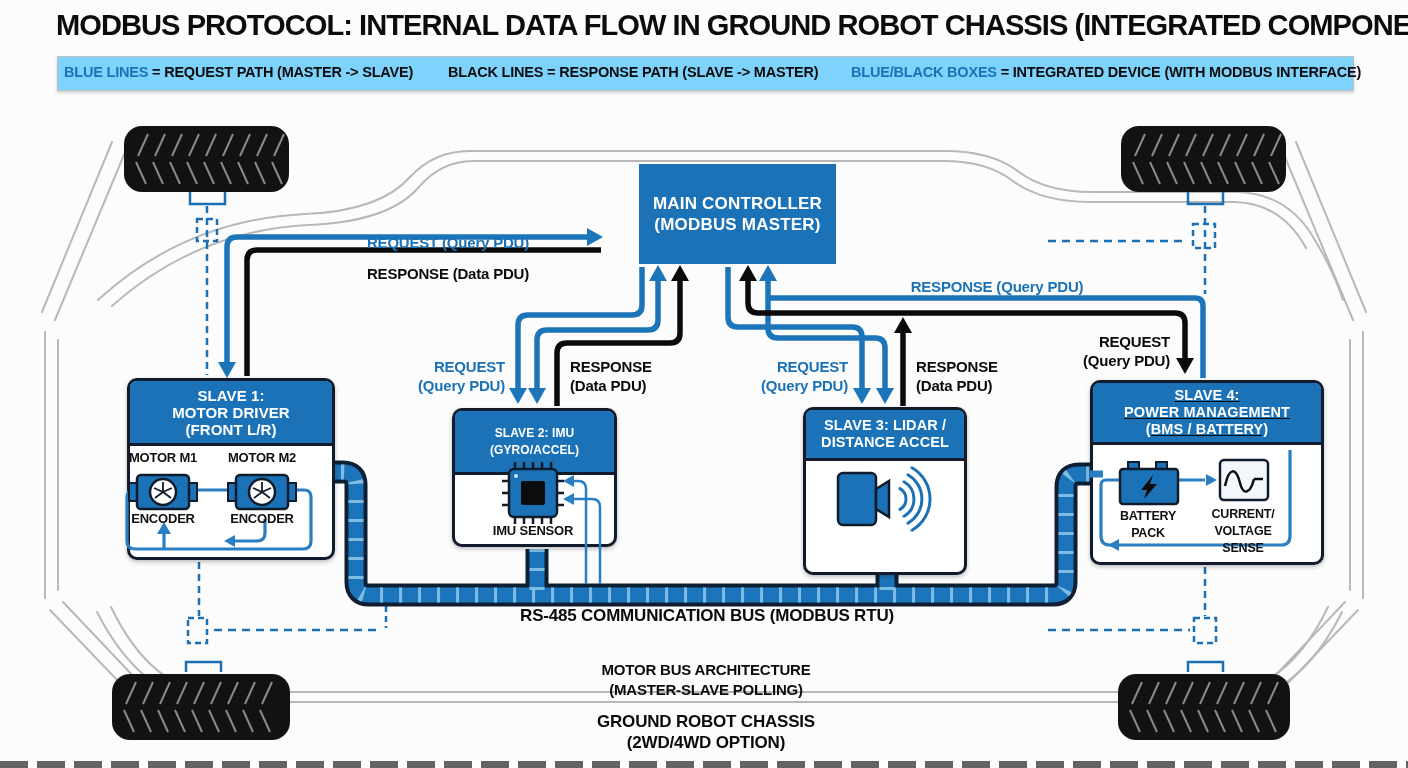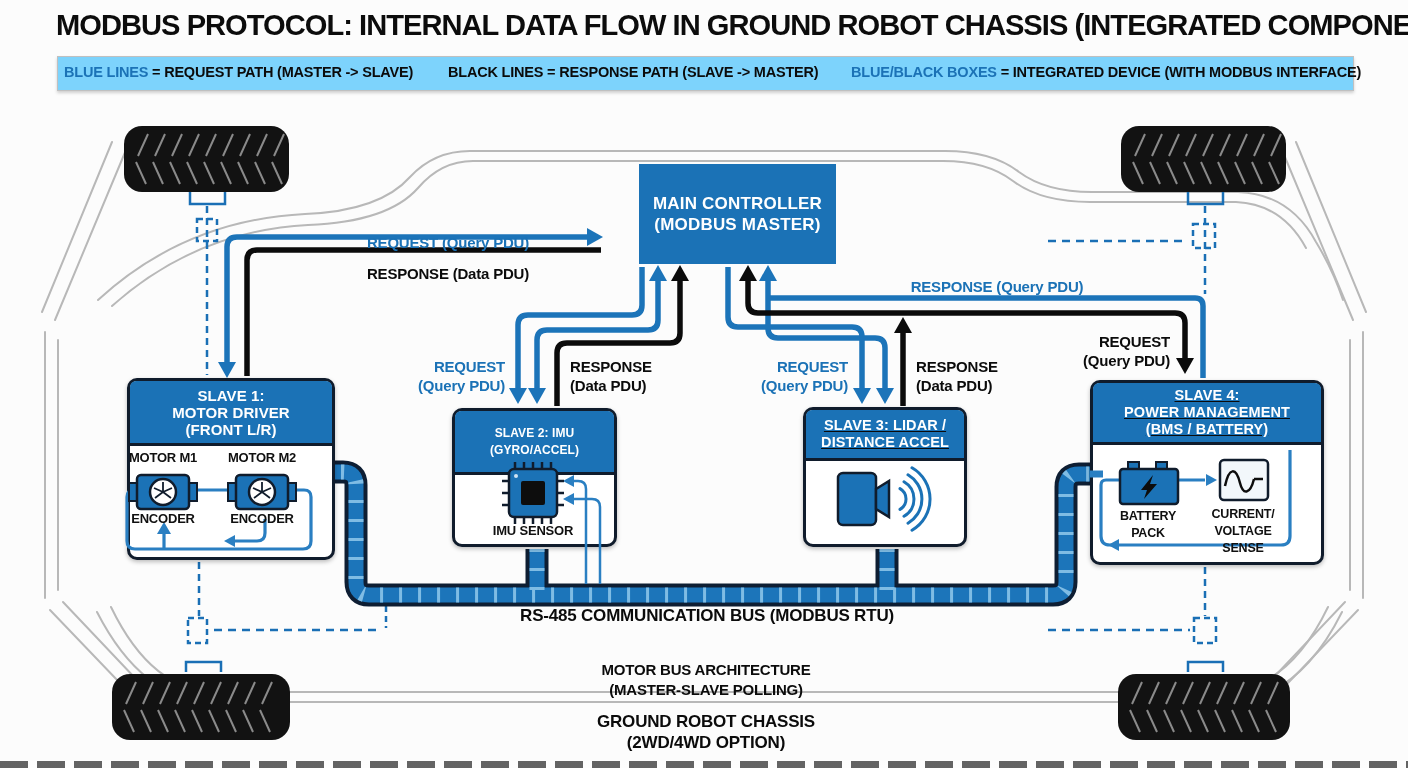--- a/index.html
+++ b/index.html
@@ -174,21 +174,21 @@
     </div>
   </div>
 
   <div class="box" style="left:452px;top:408px;width:165px;height:139px;">
     <div class="hd" style="height:64px;font-size:12px;line-height:17px;">
       <div>SLAVE 2: IMU</div>
       <div>(GYRO/ACCEL)</div>
     </div>
   </div>
 
-  <div class="box" style="left:803px;top:407px;width:164px;height:140px;text-decoration:underline;">
+  <div class="box" style="left:803px;top:407px;width:164px;height:168px;">
     <div class="hd" style="height:51px;font-size:14.5px;line-height:17px;">
       <div>SLAVE 3: LIDAR /</div>
       <div>DISTANCE ACCEL</div>
     </div>
   </div>
 
   <div class="box" style="left:1090px;top:380px;width:234px;height:185px;text-decoration:underline;">
     <div class="hd" style="height:62px;font-size:14.5px;line-height:17px;">
       <div>SLAVE 4:</div>
       <div>POWER MANAGEMENT</div>

